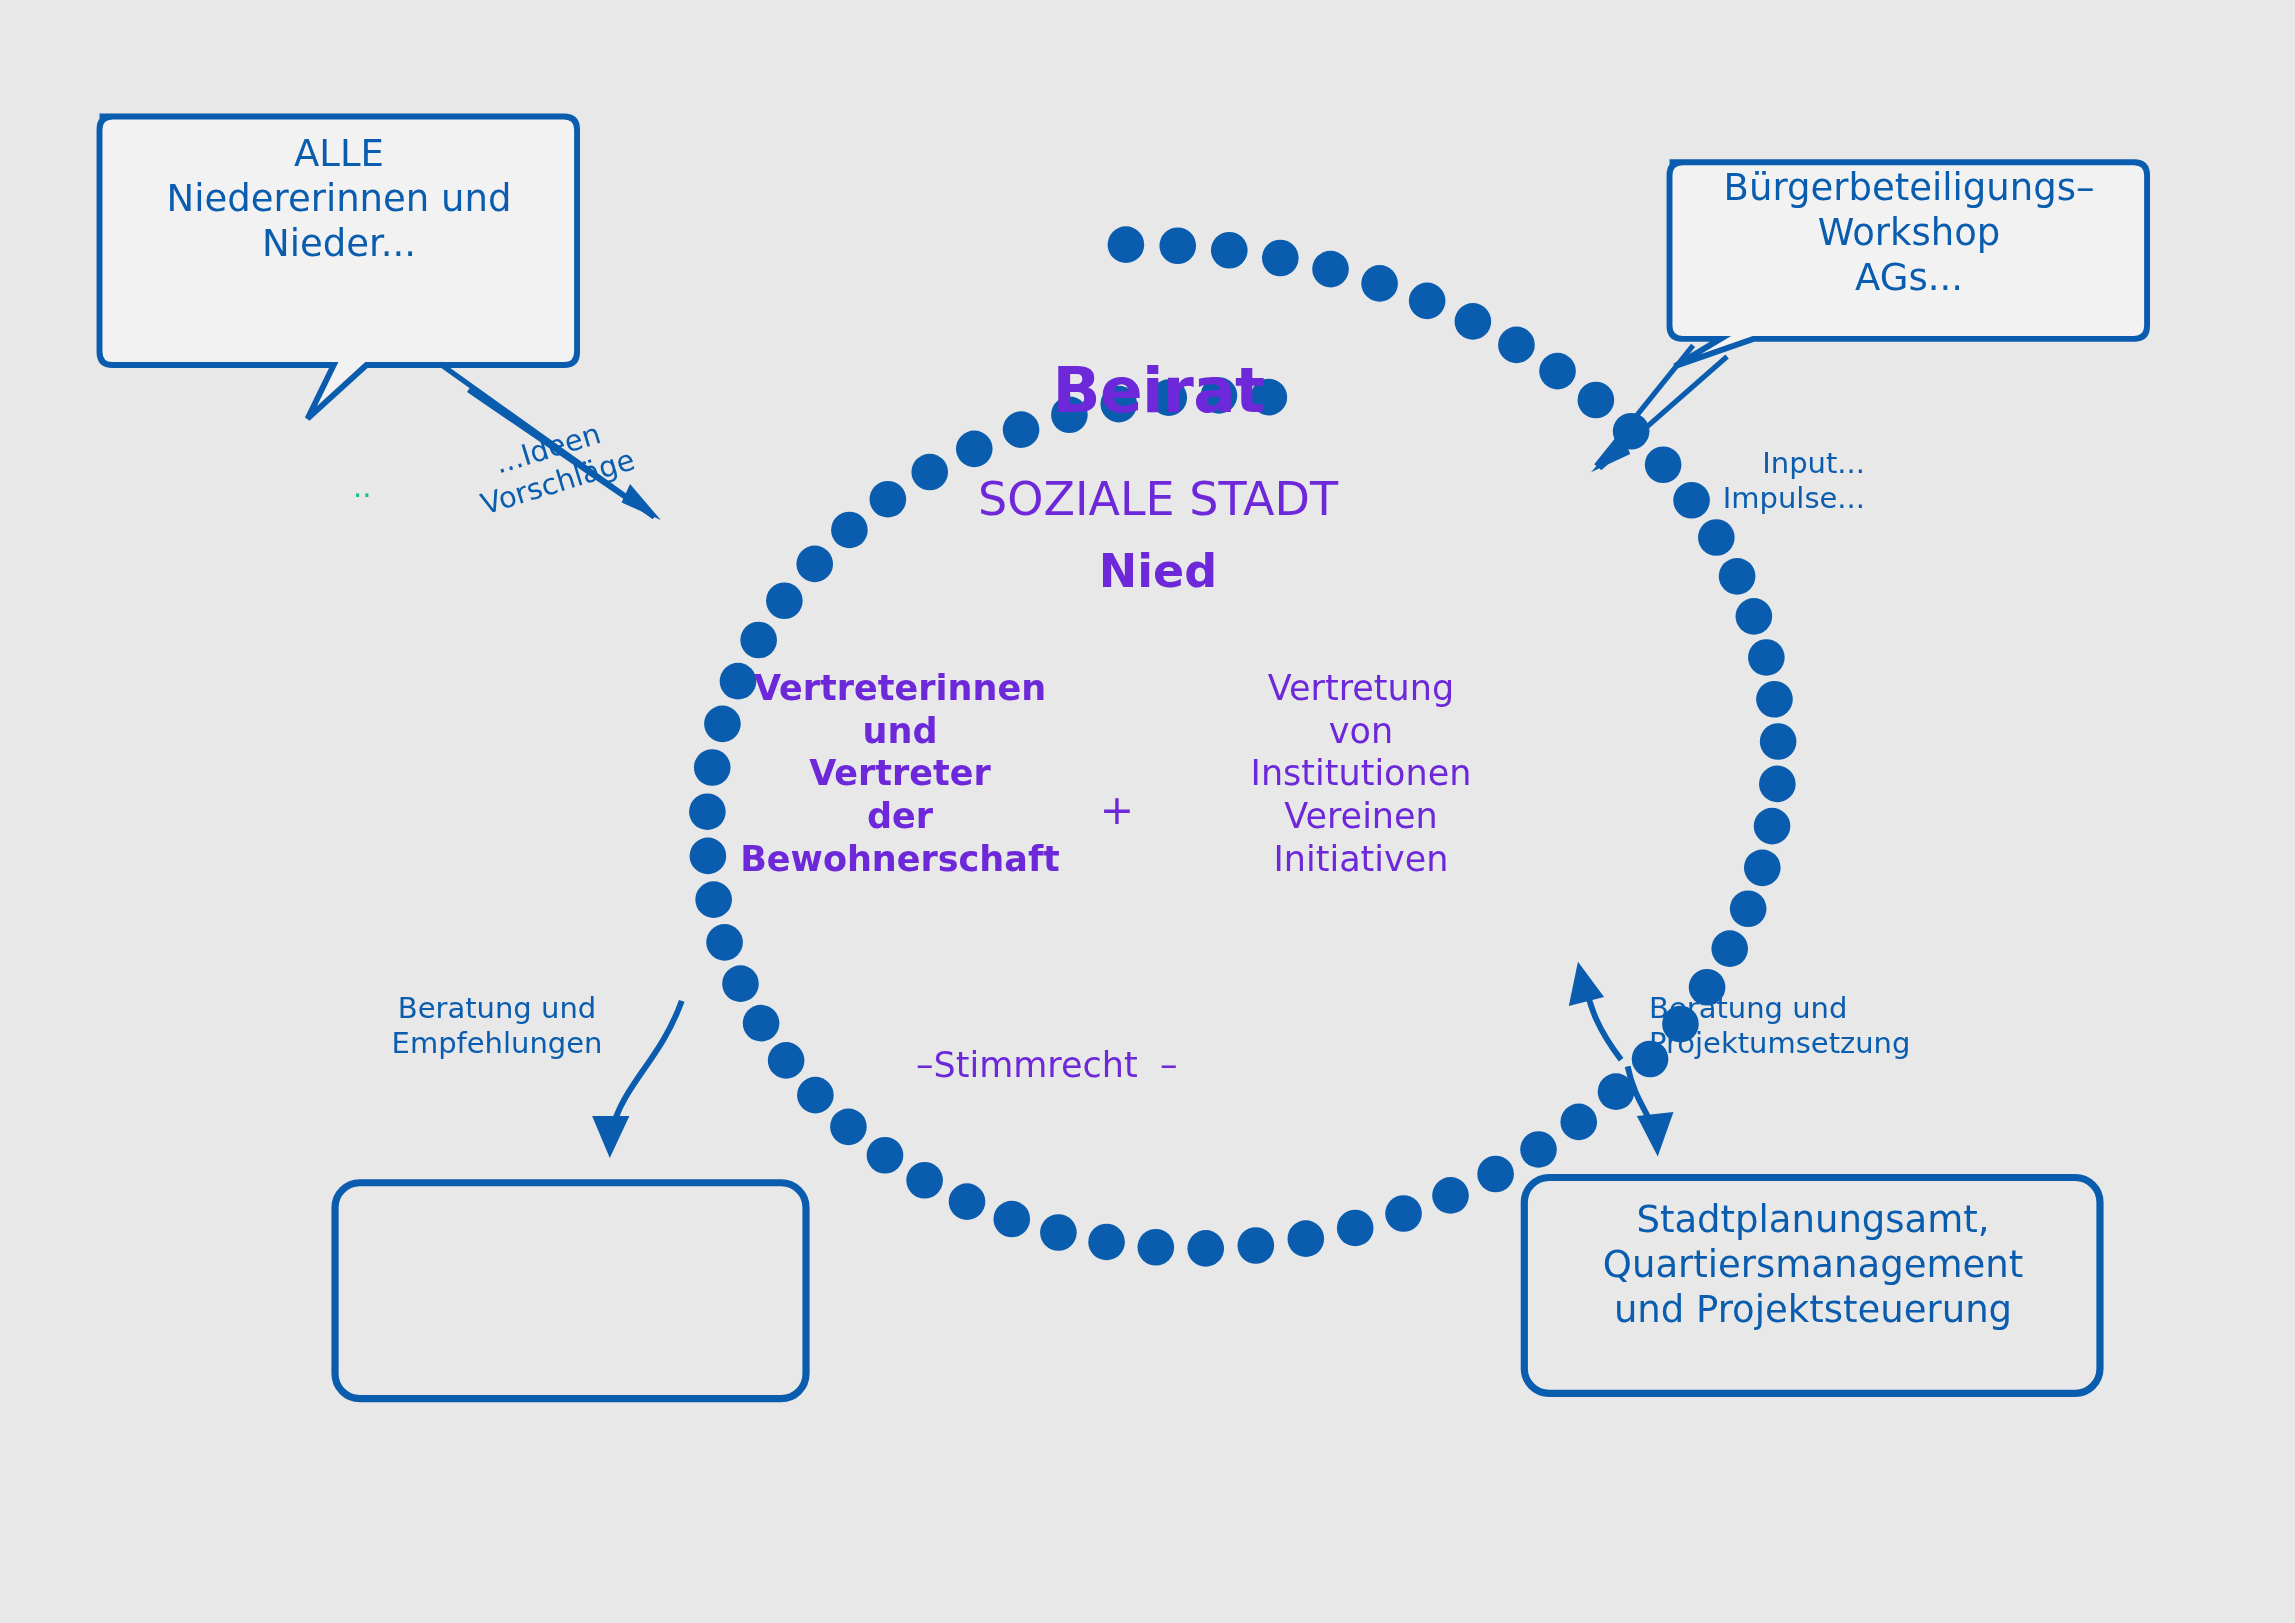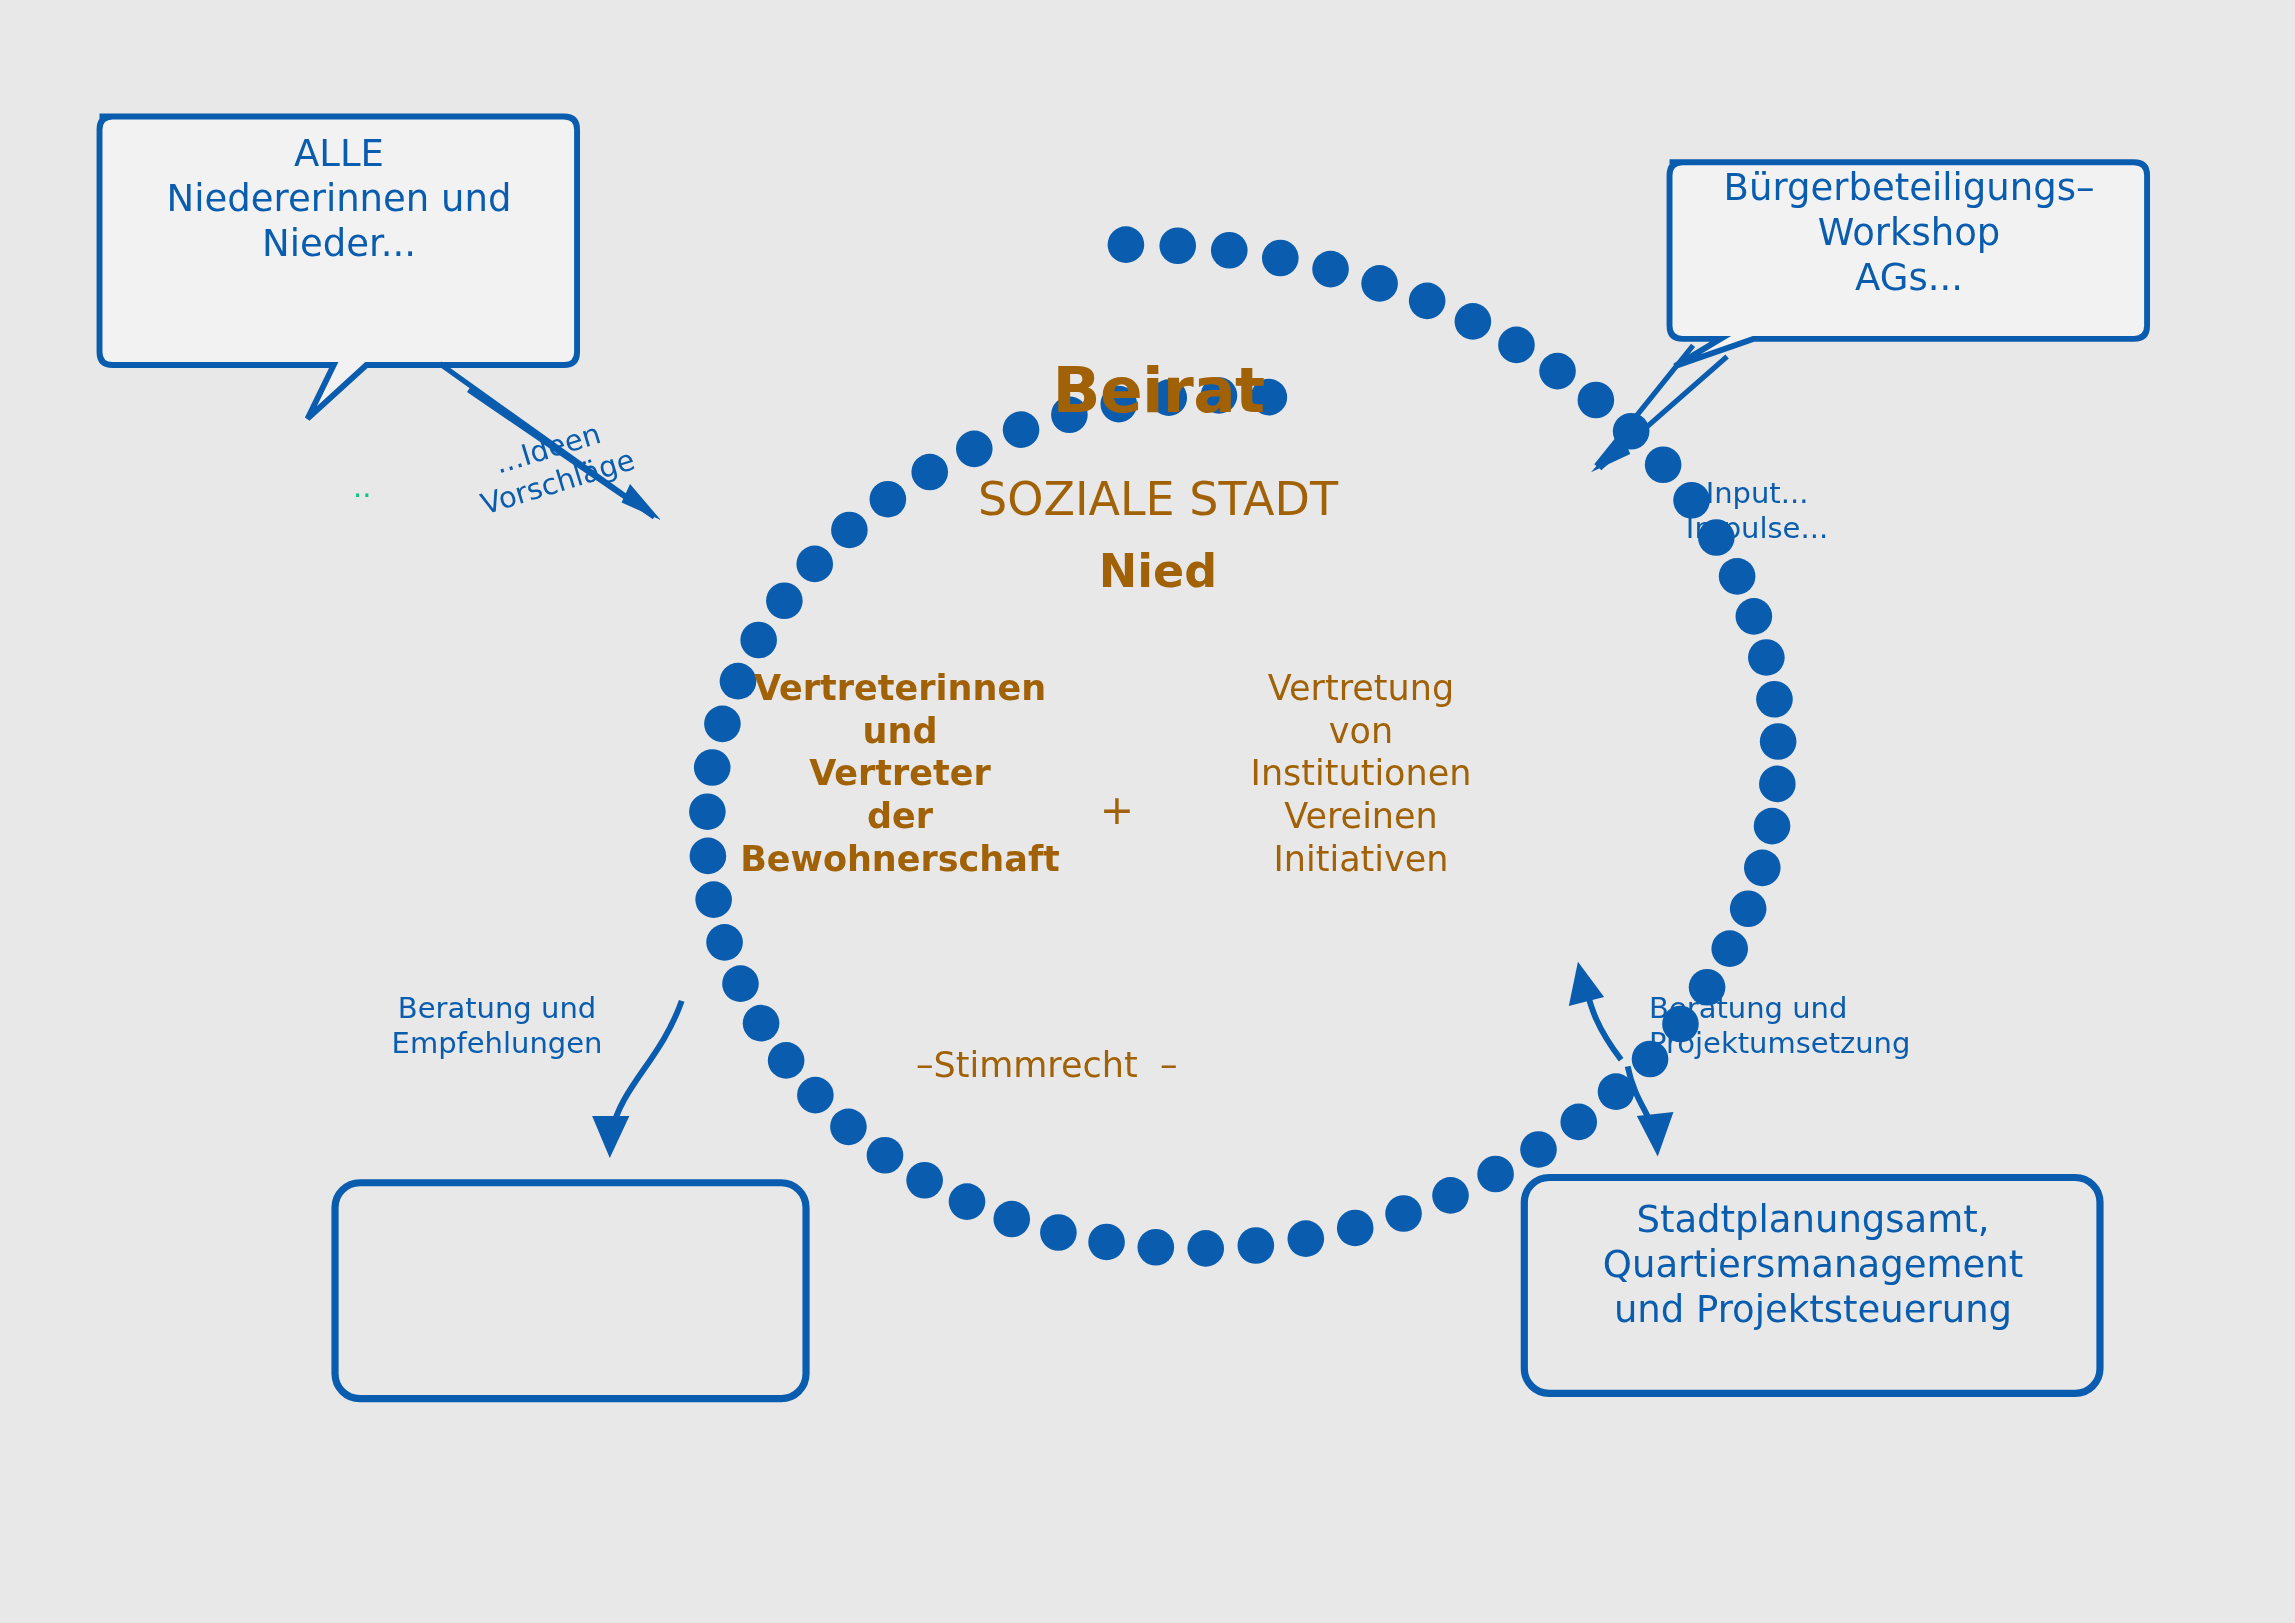--- a/index.html
+++ b/index.html
@@ -19,21 +19,21 @@
   }
   .svg-layer {
     position: absolute;
     left: 0;
     top: 0;
     width: 2295px;
     height: 1623px;
   }
   .txt {
     position: absolute;
-    color: #a16207;
+    color: #6d28d9;
     font-family: "DejaVu Sans", sans-serif;
     white-space: pre;
     line-height: 1.22;
   }
   .center-title {
     font-size: 63px;
     font-weight: bold;
     letter-spacing: -0.7px;
   }
   .center-sub {
@@ -225,21 +225,21 @@
 Nieder...</div>
 
   <div class="txt label-small rot-a" style="left:458px; top:458px; width:177px;">...Ideen
 Vorschläge</div>
   <div class="dot-green" style="left:353px; top:470px;">..</div>
 
   <div class="txt bubble-text" style="left:1683px; top:165px; width:452px;">Bürgerbeteiligungs–
 Workshop
 AGs...</div>
 
-  <div class="txt label-small" style="left:1649px; top:476px; width:216px; text-align:center;">Input...
+  <div class="txt label-small" style="left:1649px; top:446px; width:216px; text-align:right;">Input...
 Impulse...</div>
 
 
   <div class="txt label-small" style="left:366px; top:991px; width:262px;">Beratung und
 Empfehlungen</div>
 
   <div class="txt box-text" style="left:1538px; top:1197px; width:550px;">Stadtplanungsamt,
 Quartiersmanagement
 und Projektsteuerung</div>
 

